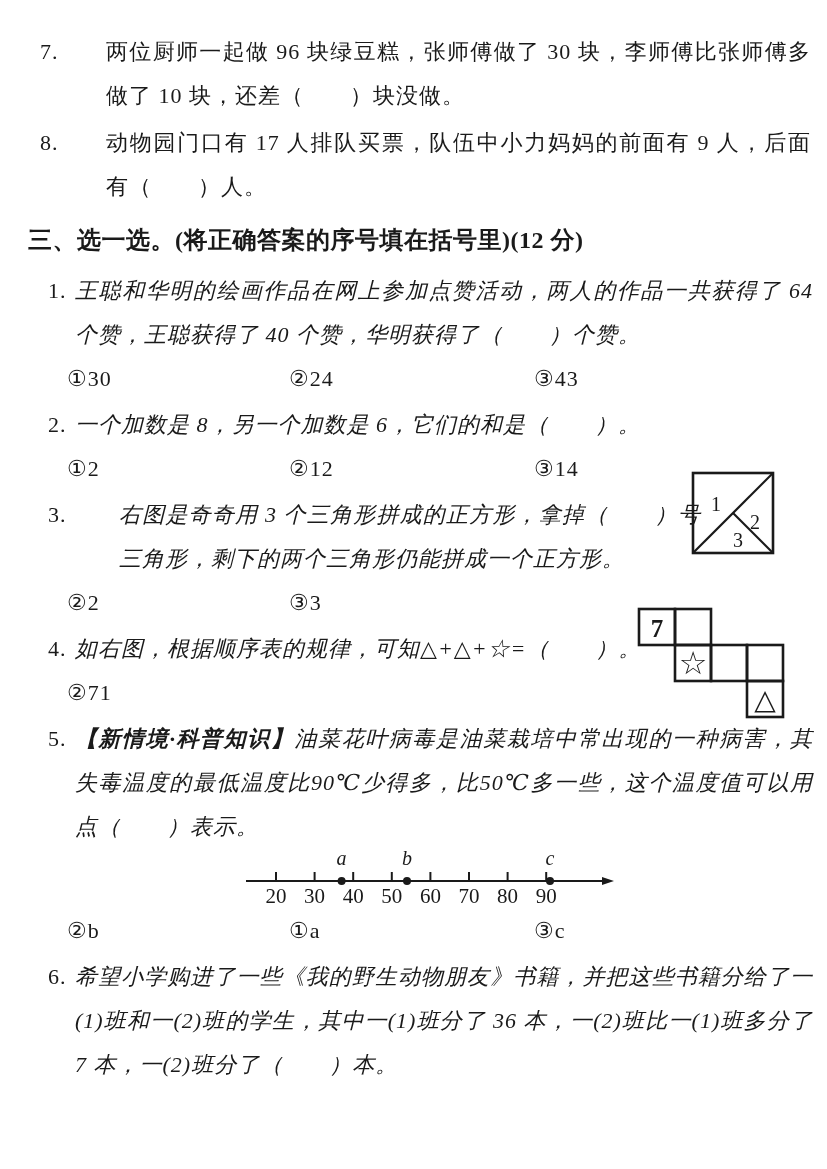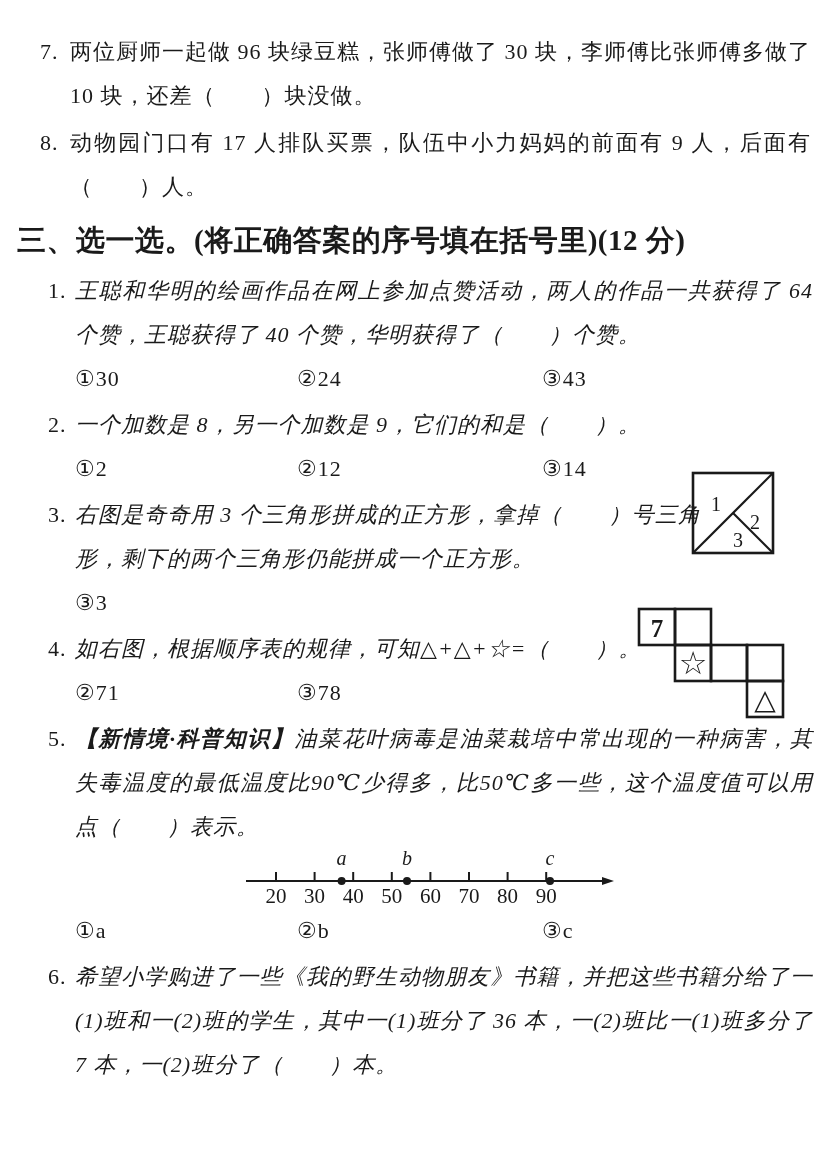--- a/index.html
+++ b/index.html
@@ -16,40 +16,40 @@
     line-height: 44px;
     letter-spacing: 1px;
     overflow: hidden;
     padding-top: 30px;
   }
 
   
   .fill-section { padding-left: 40px; padding-right: 16px; }
   .fill-item { display: flex; margin-bottom: 3px; }
   .fill-item .qnum { flex: 0 0 30px; }
-  .fill-item .qtext { flex: 1; text-align: justify; }
+  .fill-item .qtext { flex: 1; text-align: justify; margin-left: 36px; }
 
   
   .section-heading {
-    margin: 8px 0 6px 17px;
+    margin: 8px 0 6px 28px;
     font-weight: bold;
-    font-size: 29px;
+    font-size: 24px;
     line-height: 46px;
     letter-spacing: 0.5px;
   }
 
   
   .choice-section { padding-left: 48px; padding-right: 14px; }
   .choice-q { position: relative; margin-bottom: 2px; }
   .qrow { display: flex; }
   .qrow .qnum { flex: 0 0 27px; }
   .qrow .qtext { flex: 1; text-align: justify; font-style: italic; }
-  .qtext.wrap-right { padding-right: 112px; }  
+  .qtext.wrap-right { padding-right: 112px; margin-left: 44px; }  
   .opts {
-    margin-left: 27px;
+    margin-left: 19px;
     display: grid;
     grid-template-columns: 222px 245px auto;
     line-height: 44px;
   }
   .opt { white-space: nowrap; }
   .tag-bold { font-weight: bold; }
 
   
   .fig-square { position: absolute; right: 38px; top: -22px; width: 84px; height: 84px; }
   .fig-net { position: absolute; right: 24px; top: -20px; width: 152px; height: 112px; }
@@ -84,21 +84,21 @@
       <div class="opts">
         <span class="opt">①30</span>
         <span class="opt">②24</span>
         <span class="opt">③43</span>
       </div>
     </div>
 
     <div class="choice-q">
       <div class="qrow">
         <span class="qnum">2.</span>
-        <div class="qtext">一个加数是 8，另一个加数是 9，它们的和是（　　）。</div>
+        <div class="qtext">一个加数是 8，另一个加数是 6，它们的和是（　　）。</div>
       </div>
       <div class="opts">
         <span class="opt">①2</span>
         <span class="opt">②12</span>
         <span class="opt">③14</span>
       </div>
     </div>
 
     <div class="choice-q">
       <div class="fig-square">
@@ -109,20 +109,21 @@
           <text x="20" y="40" font-size="20" font-family="Liberation Serif, DejaVu Serif, serif" fill="#1a1a1a">1</text>
           <text x="59" y="58" font-size="20" font-family="Liberation Serif, DejaVu Serif, serif" fill="#1a1a1a">2</text>
           <text x="42" y="76" font-size="20" font-family="Liberation Serif, DejaVu Serif, serif" fill="#1a1a1a">3</text>
         </svg>
       </div>
       <div class="qrow">
         <span class="qnum">3.</span>
         <div class="qtext wrap-right">右图是奇奇用 3 个三角形拼成的正方形，拿掉（　　）号三角形，剩下的两个三角形仍能拼成一个正方形。</div>
       </div>
       <div class="opts">
+        <span class="opt">②2</span>
         <span class="opt">③3</span>
       </div>
     </div>
 
     <div class="choice-q">
       <div class="fig-net">
         <svg width="152" height="112" viewBox="0 0 152 112">
           <g fill="none" stroke="#1a1a1a" stroke-width="2.6">
             <rect x="2" y="2" width="36" height="36"></rect>
             <rect x="38" y="2" width="36" height="36"></rect>
@@ -135,21 +136,20 @@
           <text x="56" y="67" text-anchor="middle" font-size="32" font-family="DejaVu Sans, sans-serif" fill="#1a1a1a">☆</text>
           <text x="128" y="102" text-anchor="middle" font-size="28" font-family="DejaVu Sans, sans-serif" fill="#1a1a1a">△</text>
         </svg>
       </div>
       <div class="qrow">
         <span class="qnum">4.</span>
         <div class="qtext" style="padding-right:160px">如右图，根据顺序表的规律，可知△+△+☆=（　　）。</div>
       </div>
       <div class="opts">
         <span class="opt">②71</span>
-        <span class="opt">③78</span>
       </div>
     </div>
 
     <div class="choice-q">
       <div class="qrow">
         <span class="qnum">5.</span>
         <div class="qtext"><b class="tag-bold">【新情境·科普知识】</b><span>油菜花叶病毒是油菜栽培中常出现的一种病害，其失毒温度的最低温度比90℃少得多，比50℃多一些，这个温度值可以用点（　　）表示。</span></div>
       </div>
       <div class="fig-numberline">
         <svg width="372" height="58" viewBox="0 0 372 58">
@@ -185,22 +185,22 @@
             <circle cx="304" cy="30" r="4"></circle>
           </g>
           <g font-size="20" font-style="italic" font-family="Liberation Serif, DejaVu Serif, serif" fill="#1a1a1a" text-anchor="middle">
             <text x="95.6" y="14">a</text>
             <text x="161" y="14">b</text>
             <text x="304" y="14">c</text>
           </g>
         </svg>
       </div>
       <div class="opts">
+        <span class="opt">②b</span>
         <span class="opt">①a</span>
-        <span class="opt">②b</span>
         <span class="opt">③c</span>
       </div>
     </div>
 
     <div class="choice-q">
       <div class="qrow">
         <span class="qnum">6.</span>
         <div class="qtext">希望小学购进了一些《我的野生动物朋友》书籍，并把这些书籍分给了一(1)班和一(2)班的学生，其中一(1)班分了 36 本，一(2)班比一(1)班多分了 7 本，一(2)班分了（　　）本。</div>
       </div>
     </div>

